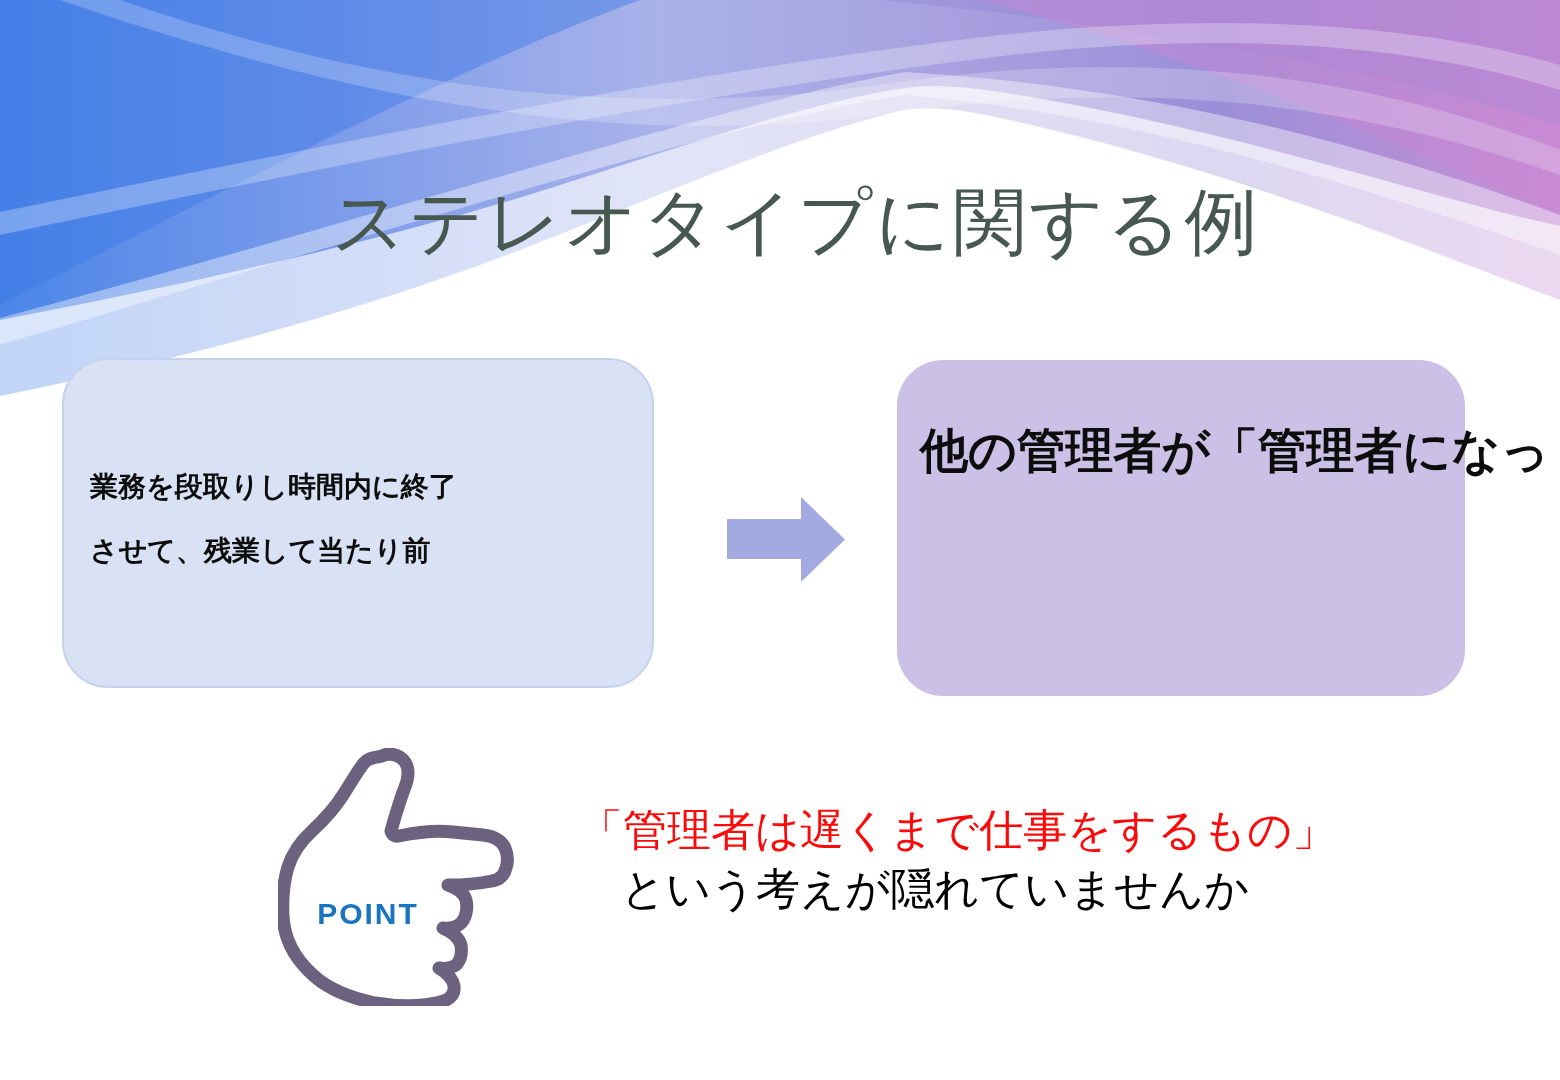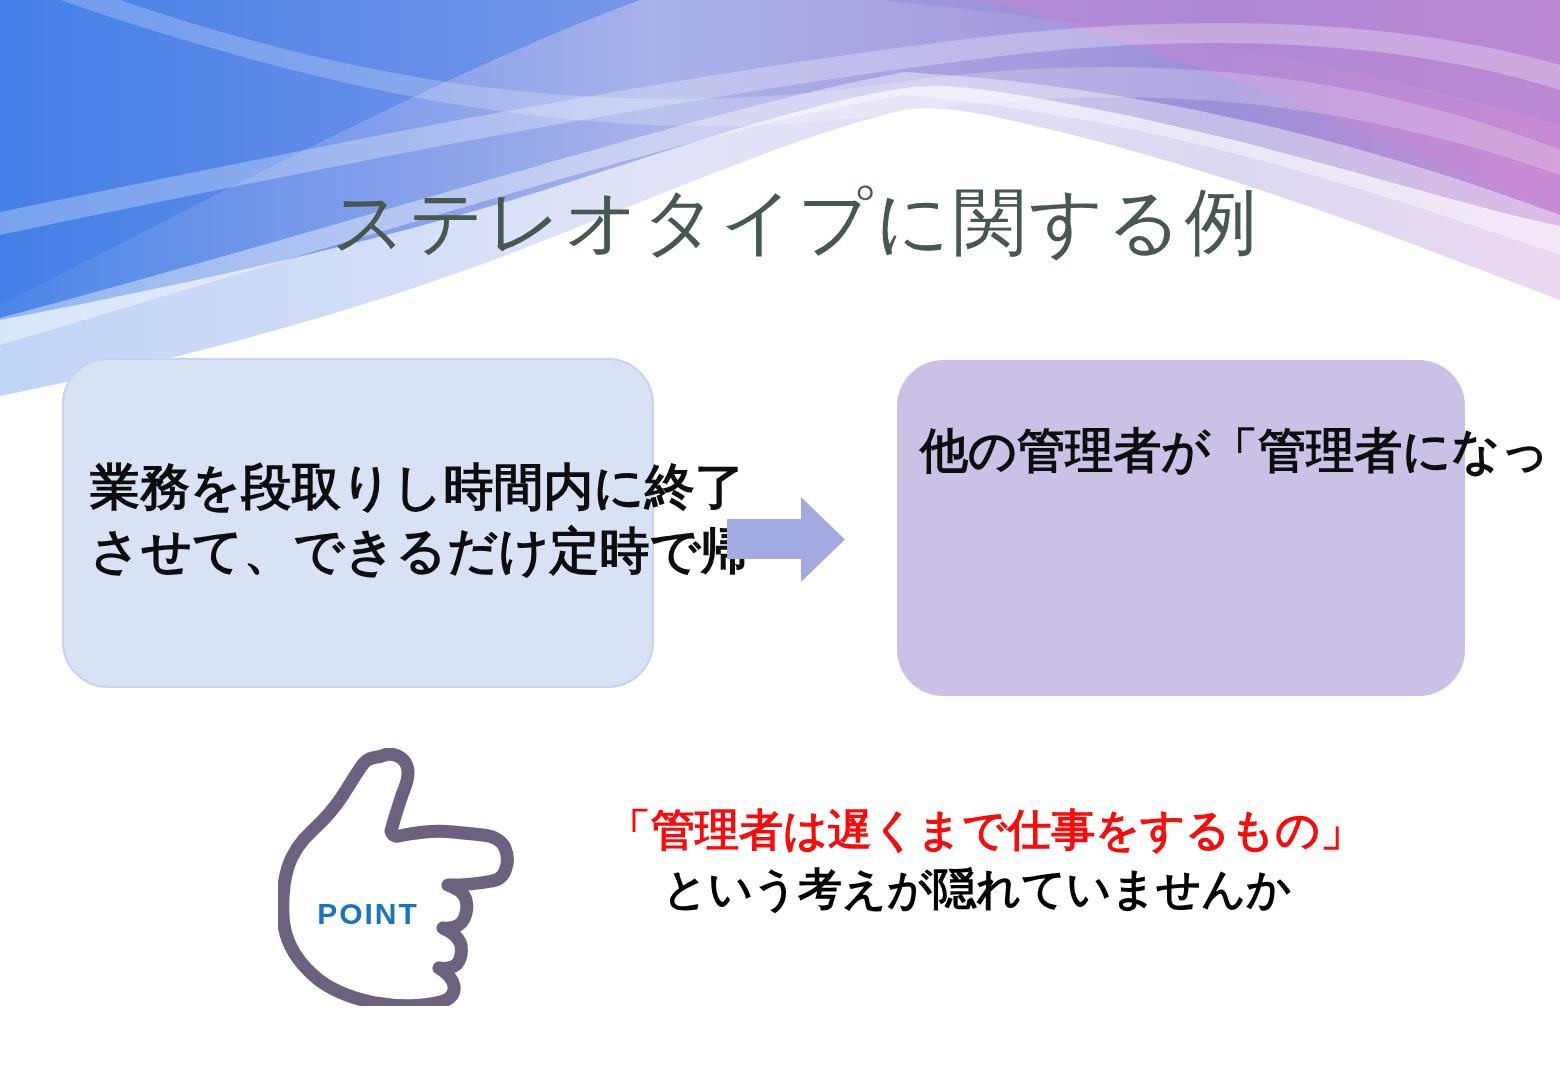--- a/index.html
+++ b/index.html
@@ -18,46 +18,46 @@
   .example-box{
     position:absolute;box-sizing:border-box;border-radius:46px;
     font-weight:700;color:#0d0d0d;
   }
   .example-box .line{white-space:nowrap;}
   .box-left{
     left:62px;top:358px;width:592px;height:330px;
     background:var(--left-box-bg,#d9e2f5);
     border:2px solid var(--left-box-border,#c6d2ee);
     padding:95px 18px 0 26px;
-    font-size:50px;line-height:64px;
+    font-size:28px;line-height:64px;
   }
   .box-right{
     left:897px;top:360px;width:568px;height:336px;
     background:var(--right-box-bg,#cbc0e6);
     padding:59px 14px 14px 23px;
     font-size:48px;line-height:63px;
   }
   .arrow-svg{position:absolute;left:727px;top:497px;}
   .arrow-shape{fill:var(--arrow-fill,#a3aae2);}
   .hand-svg{position:absolute;left:278px;top:748px;}
   .hand-outline-path{
     fill:#ffffff;stroke:var(--hand-outline,#6d6180);
     stroke-width:13;stroke-linejoin:round;stroke-linecap:round;
   }
   .point-text{
     fill:var(--point-color,#1b74c0);
     font-family:"Liberation Sans","DejaVu Sans",sans-serif;
     font-size:30px;font-weight:700;letter-spacing:2px;
   }
   .conclusion{
-    position:absolute;left:607px;top:800px;
-    font-weight:700;font-size:44px;line-height:59px;white-space:nowrap;
+    position:absolute;left:579px;top:800px;
+    font-weight:400;font-size:44px;line-height:59px;white-space:nowrap;
   }
   .conclusion .red{color:var(--emphasis-red,#fb0a0a);}
-  .conclusion .black{color:#000000;margin-left:56px;}
+  .conclusion .black{color:#000000;margin-left:42px;}
 </style>
 </head>
 <body>
 
 <svg class="bg-decoration" viewBox="0 0 1560 540" xmlns="http://www.w3.org/2000/svg" aria-hidden="true">
   <defs>
     <linearGradient id="bgGrad" x1="0" y1="0" x2="1" y2="0">
       <stop offset="0" stop-color="#4b86e8"></stop>
       <stop offset="0.22" stop-color="#7d9cea"></stop>
       <stop offset="0.42" stop-color="#a9b2ea"></stop>
@@ -84,21 +84,21 @@
   <path d="M0,235 C360,160 680,95 1010,55 C1230,30 1420,45 1560,90 L1560,65
            C1410,22 1220,12 1000,35 C680,72 350,140 0,212 Z" fill="#ffffff" opacity="0.28"></path>
   <path d="M120,0 C400,95 640,120 900,82 C1140,48 1360,72 1560,150 L1560,175
            C1350,100 1140,80 905,112 C640,150 380,110 60,0 Z" fill="#ffffff" opacity="0.22"></path>
 </svg>
 
 <div class="slide-title">ステレオタイプに関する例</div>
 
 <div class="example-box box-left">
   <div class="line">業務を段取りし時間内に終了</div>
-  <div class="line">させて、できるだけ定時で帰</div>
+  <div class="line">させて、残業して当たり前</div>
 </div>
 
 <svg class="arrow-svg" width="118" height="85" viewBox="0 0 118 85" xmlns="http://www.w3.org/2000/svg" aria-hidden="true">
   <polygon class="arrow-shape" points="0,22 74,22 74,0 118,42.5 74,85 74,62 0,62"></polygon>
 </svg>
 
 <div class="example-box box-right">
   <div class="line">他の管理者が「管理者になっ</div>
 </div>
 

